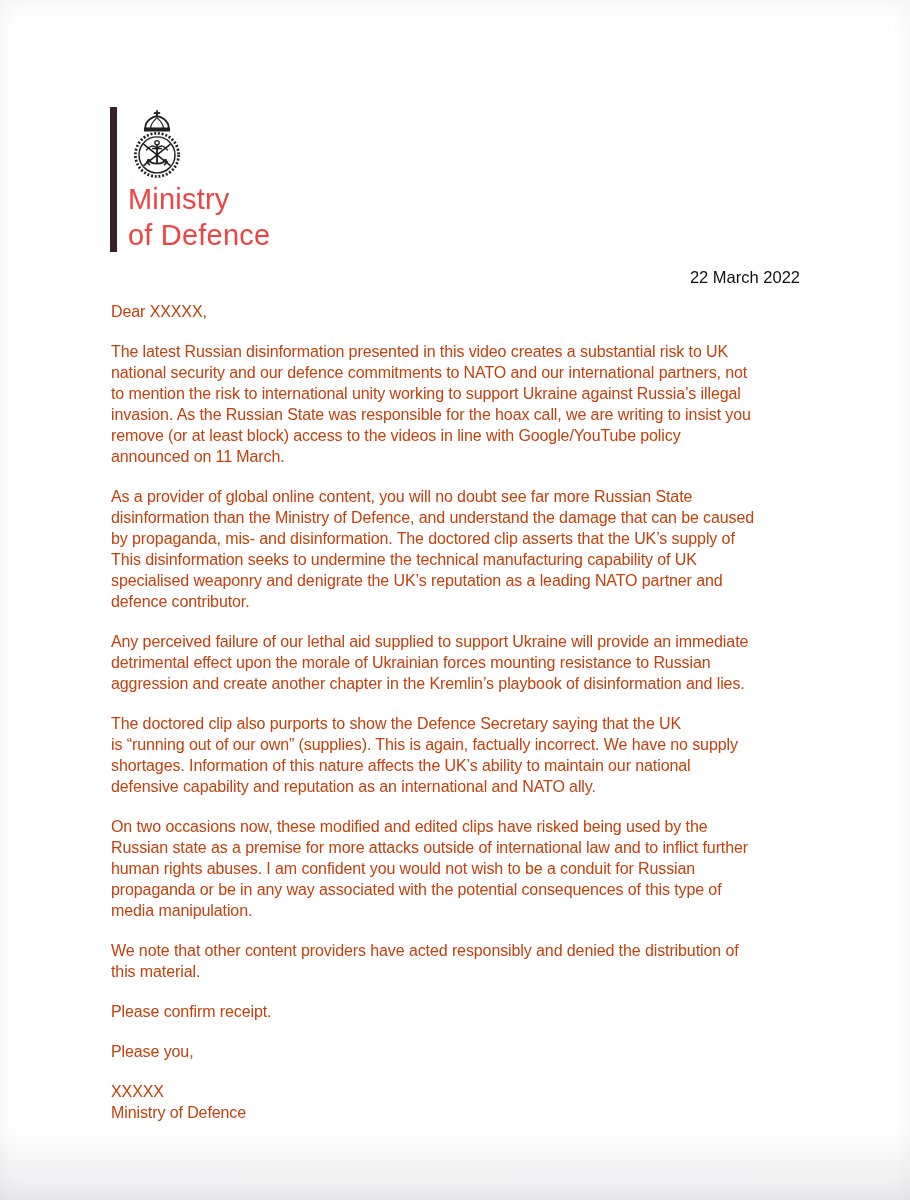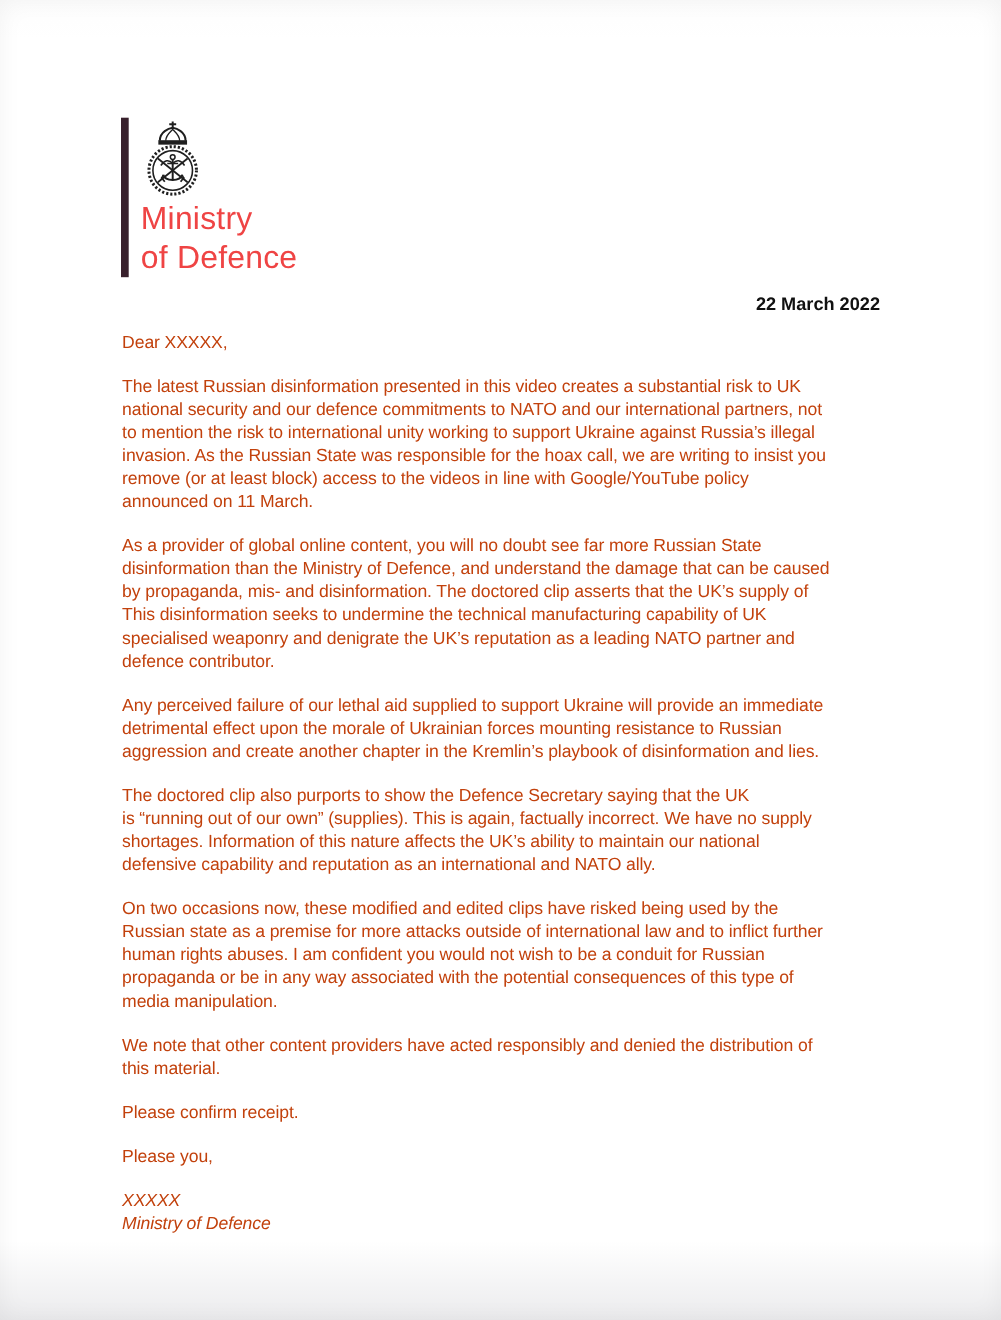--- a/index.html
+++ b/index.html
@@ -24,32 +24,32 @@
   }
   .org-name {
     position: absolute; left: 18px; top: 74px;
     font-size: 29px; line-height: 36px;
     color: #ef4444; letter-spacing: 0.2px;
     white-space: nowrap;
   }
   .date-line {
     position: absolute; left: 110px; top: 268px;
     width: 690px; text-align: right;
-    font-size: 16.5px; color: #111; font-weight: bold;
+    font-size: 16.5px; color: #111;
   }
   .content {
     position: absolute; left: 111px; top: 301px;
     width: 700px;
     font-size: 16px; line-height: 21px;
     letter-spacing: -0.1px;
     color: #c2410c;
   }
   .para { margin: 0 0 19px 0; }
   .line { white-space: nowrap; }
-  .sig .line { white-space: nowrap; font-style: italic; }
+  .sig .line { white-space: nowrap; }
 </style>
 </head>
 <body>
 
 <div class="letterhead">
   <div class="brand-bar"></div>
   <svg class="crest" viewBox="0 0 60 80" xmlns="http://www.w3.org/2000/svg" fill="none">
 
     <g stroke="#1f1f1f" stroke-width="2">
       <line x1="30" y1="1.5" x2="30" y2="8"></line>

